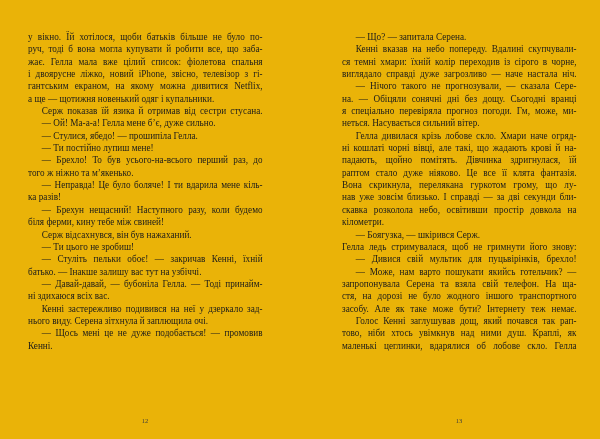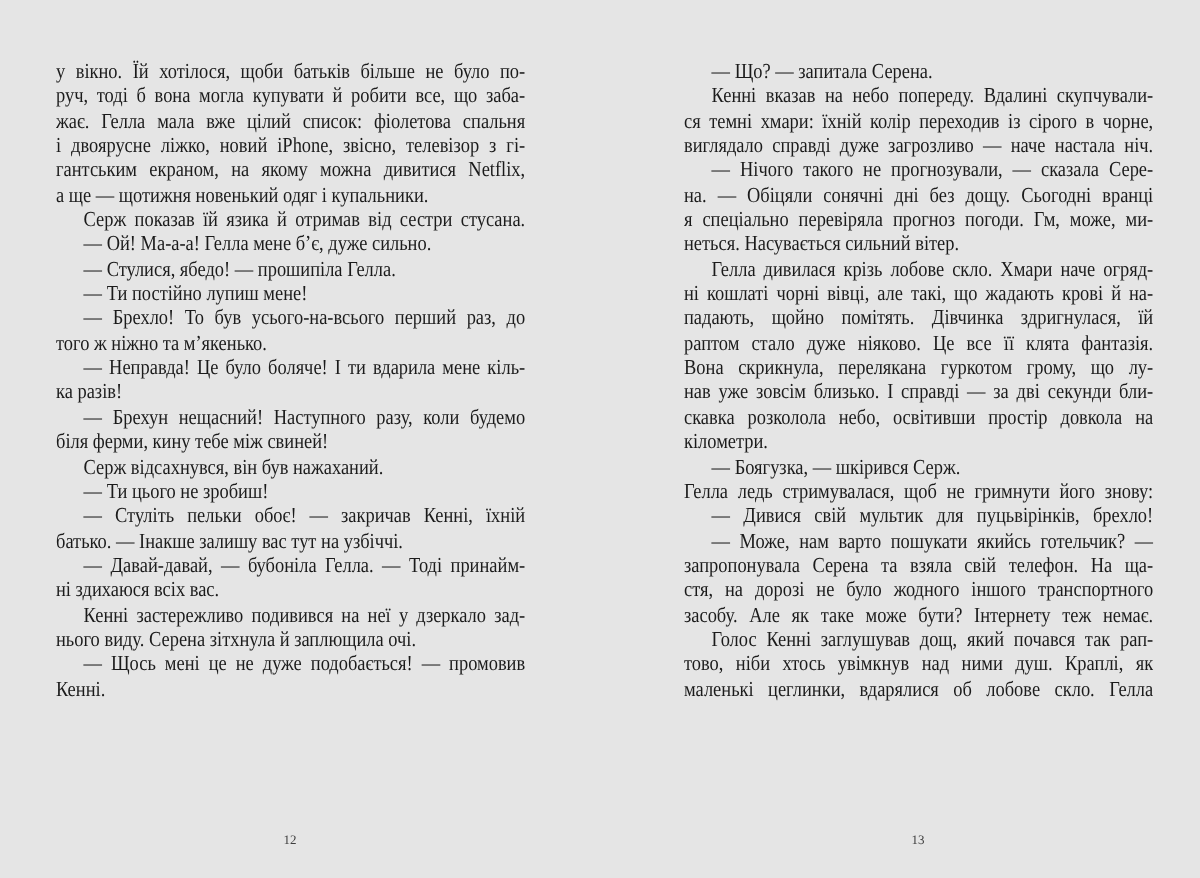--- a/index.html
+++ b/index.html
@@ -7,21 +7,21 @@
     padding: 0;
     background: #ffffff;
     width: 600px;
     height: 439px;
     overflow: hidden;
     position: relative;
   }
   .spread {
     position: absolute;
     inset: 0;
-    background: #e5e5e5;
+    background: #eab308;
   }
   .page-col {
     position: absolute;
     top: 30px;
     width: 272px;
     transform: scaleX(0.8625);
     transform-origin: 0 0;
     font-family: "Liberation Serif", "DejaVu Serif", serif;
     font-size: 10.7px;
     color: #1b1b1b;

